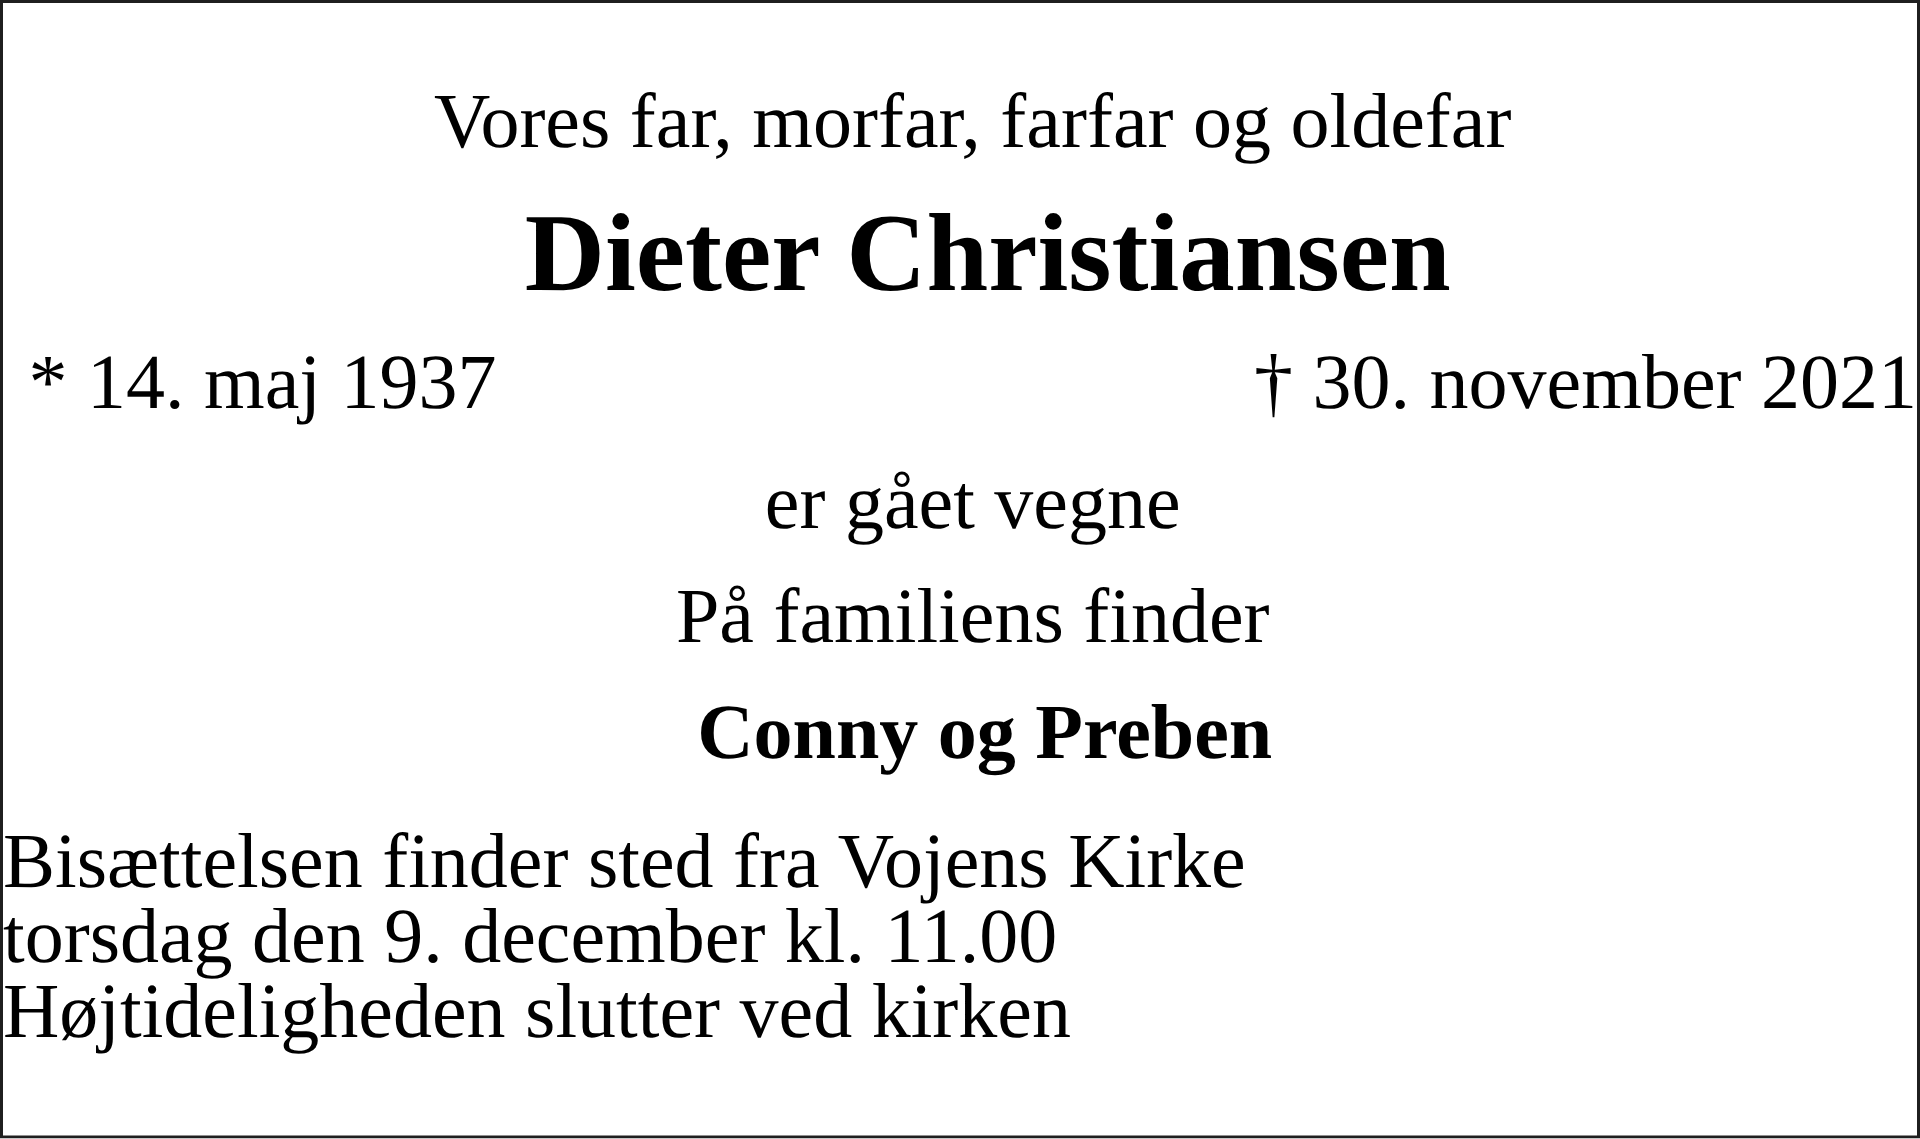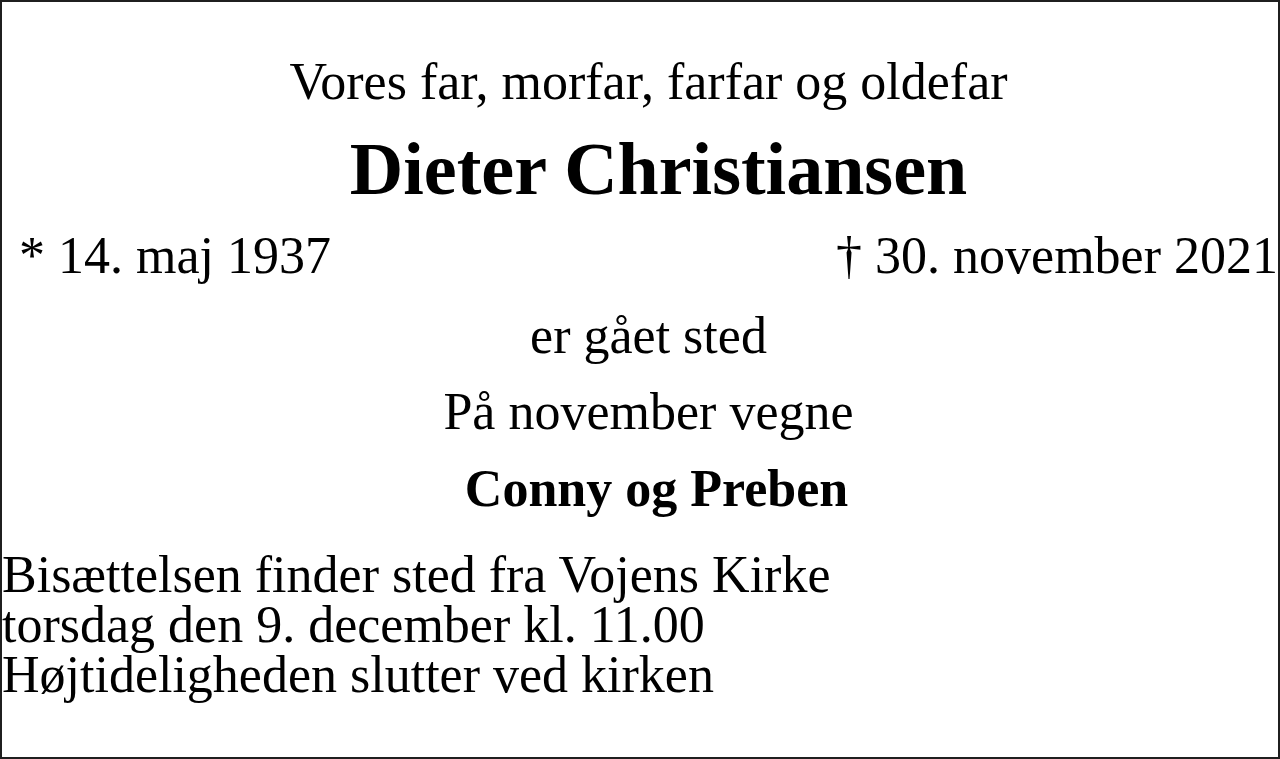--- a/index.html
+++ b/index.html
@@ -69,23 +69,23 @@
 
   <div class="line preamble">Vores far, morfar, farfar og oldefar</div>
 
   <h1 class="name">Dieter Christiansen</h1>
 
   <div class="line dates">
     <span>* 14. maj 1937</span>
     <span>† 30. november 2021</span>
   </div>
 
-  <div class="line status">er gået sted</div>
+  <div class="line status">er gået vegne</div>
 
-  <div class="line on-behalf">På november vegne</div>
+  <div class="line on-behalf">På familiens finder</div>
 
   <div class="line signatories">Conny og Preben</div>
 
   <div class="ceremony">
     <div class="cline">Bisættelsen finder sted fra Vojens Kirke</div>
     <div class="cline">torsdag den 9. december kl. 11.00</div>
     <div class="cline">Højtideligheden slutter ved kirken</div>
   </div>
 
 </div>

